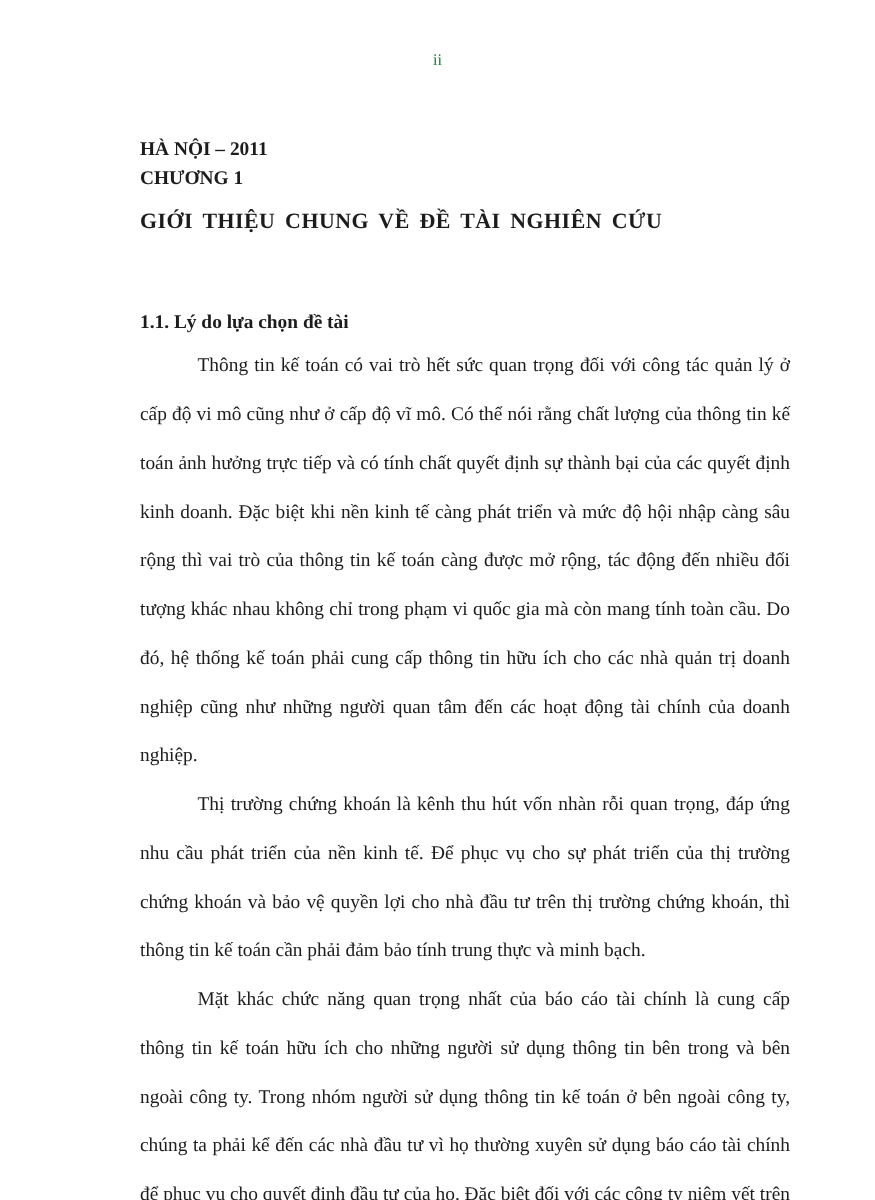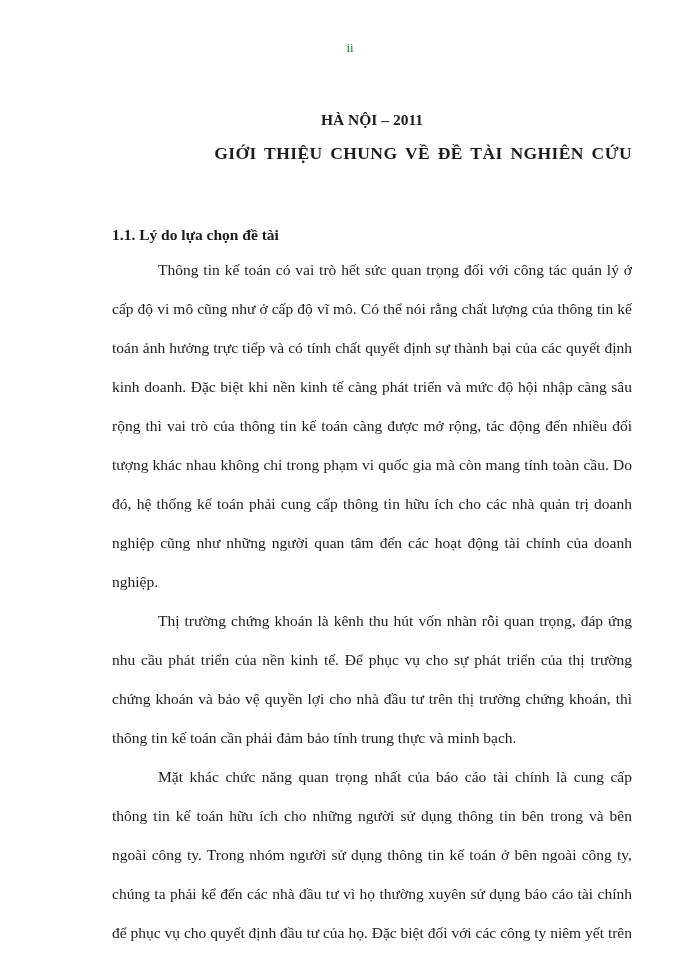--- a/index.html
+++ b/index.html
@@ -26,28 +26,28 @@
     font-size: 13px;
     color: #15803d;
   }
   .content {
     position: absolute;
     top: 108px;
     left: 112px;
     width: 520px;
   }
   .center-bold {
-    text-align: center;
+    text-align: left;
     font-weight: bold;
     font-size: 15.5px;
     line-height: 23px;
     margin: 0;
   }
   .chapter-title {
-    text-align: right;
+    text-align: left;
     font-weight: bold;
     font-size: 17.5px;
     line-height: 26px;
     margin: 9px 0 0 0;
     letter-spacing: 0.4px;
     word-spacing: 3px;
   }
   .section-heading {
     font-weight: bold;
     font-size: 15.5px;
@@ -65,20 +65,21 @@
 <body>
 
 <div class="page">
 
   <div class="page-number">ii</div>
 
   <div class="content">
 
     <p class="center-bold">HÀ NỘI – 2011</p>
 
+    <p class="center-bold">CHƯƠNG 1</p>
 
     <h1 class="chapter-title">GIỚI THIỆU CHUNG VỀ ĐỀ TÀI NGHIÊN CỨU</h1>
 
     <h2 class="section-heading">1.1. Lý do lựa chọn đề tài</h2>
 
     <div class="body-text">
       <p>Thông tin kế toán có vai trò hết sức quan trọng đối với công tác quản lý ở cấp độ vi mô cũng như ở cấp độ vĩ mô. Có thể nói rằng chất lượng của thông tin kế toán ảnh hưởng trực tiếp và có tính chất quyết định sự thành bại của các quyết định kinh doanh. Đặc biệt khi nền kinh tế càng phát triển và mức độ hội nhập càng sâu rộng thì vai trò của thông tin kế toán càng được mở rộng, tác động đến nhiều đối tượng khác nhau không chỉ trong phạm vi quốc gia mà còn mang tính toàn cầu. Do đó, hệ thống kế toán phải cung cấp thông tin hữu ích cho các nhà quản trị doanh nghiệp cũng như những người quan tâm đến các hoạt động tài chính của doanh nghiệp.</p>
       <p>Thị trường chứng khoán là kênh thu hút vốn nhàn rỗi quan trọng, đáp ứng nhu cầu phát triển của nền kinh tế. Để phục vụ cho sự phát triển của thị trường chứng khoán và bảo vệ quyền lợi cho nhà đầu tư trên thị trường chứng khoán, thì thông tin kế toán cần phải đảm bảo tính trung thực và minh bạch.</p>
       <p>Mặt khác chức năng quan trọng nhất của báo cáo tài chính là cung cấp thông tin kế toán hữu ích cho những người sử dụng thông tin bên trong và bên ngoài công ty. Trong nhóm người sử dụng thông tin kế toán ở bên ngoài công ty, chúng ta phải kể đến các nhà đầu tư vì họ thường xuyên sử dụng báo cáo tài chính để phục vụ cho quyết định đầu tư của họ. Đặc biệt đối với các công ty niêm yết trên sở giao dịch chứng khoán, khi quyết định của các nhà đầu tư là mua, bán hay nắm giữ cổ phiếu thì giá trị cổ phiếu chịu ảnh hưởng của nhiều nhân tố. Một trong các thông tin quan trọng hay nhân tố quan trọng giúp các đối tượng quan tâm ra các quyết định là các thông tin kế toán. Họ ra quyết định không dựa trên cảm quan của cá nhân mỗi người, mà quyết định của họ phụ thuộc vào sự tìm hiểu, hiểu biết và phân tích thông tin kế toán.  Do vậy, mối quan hệ giữa giá cổ phiếu và các thông tin kế toán, đặc</p>
     </div>

